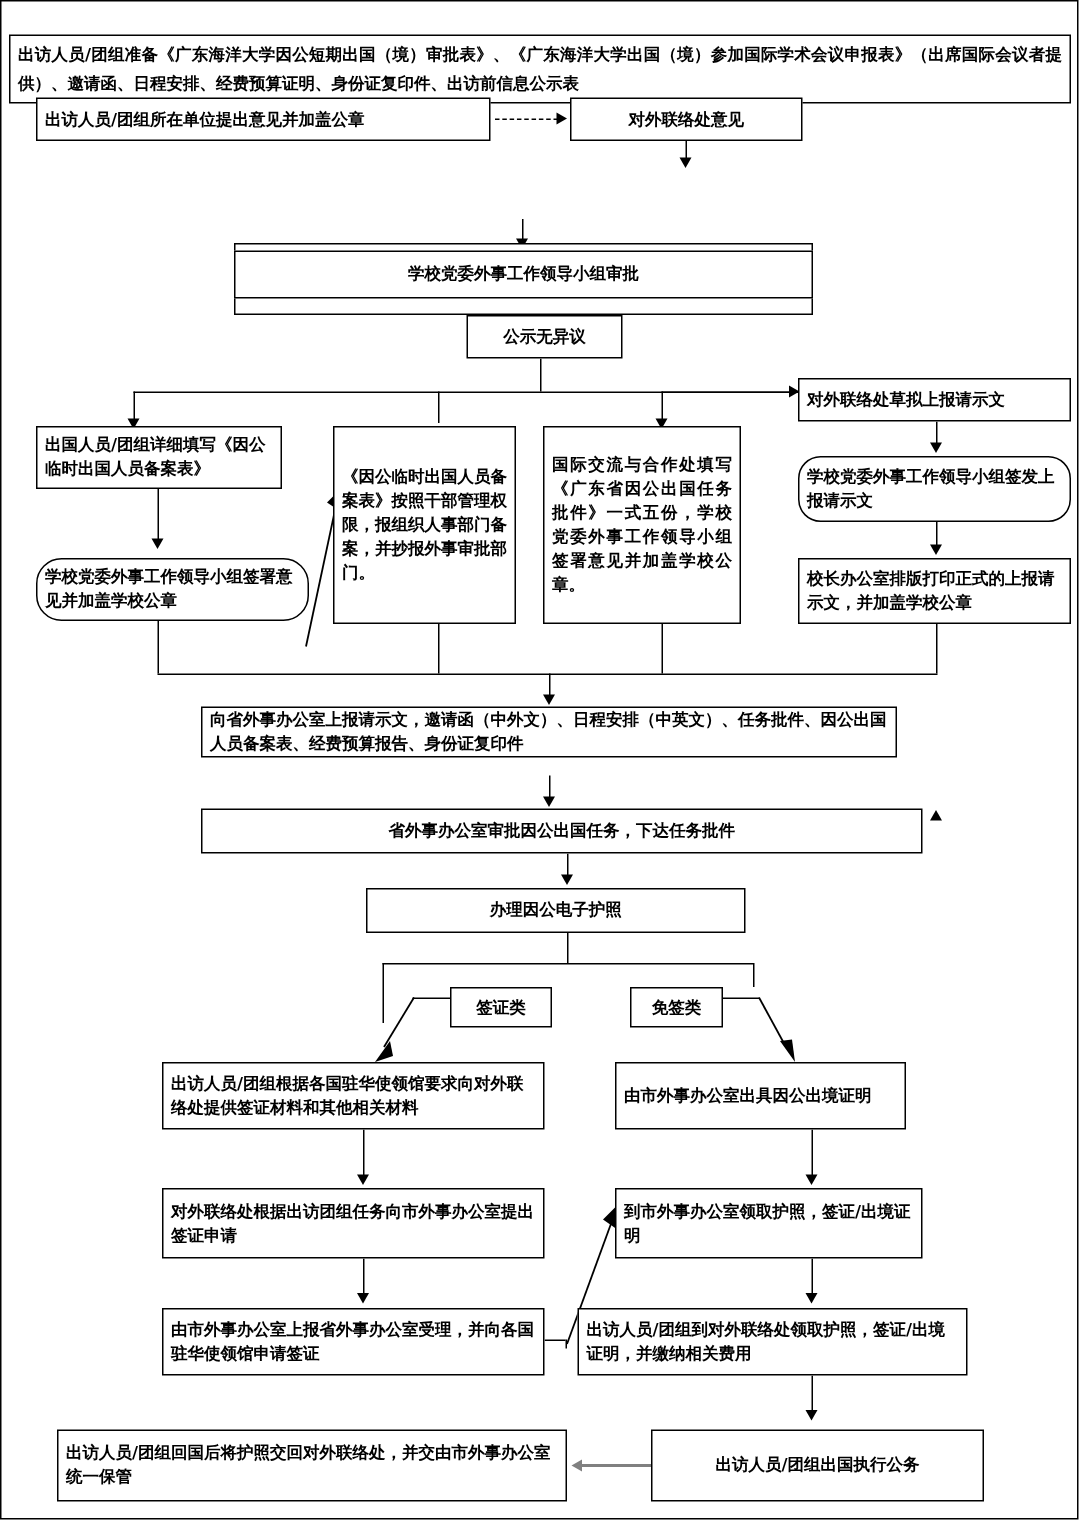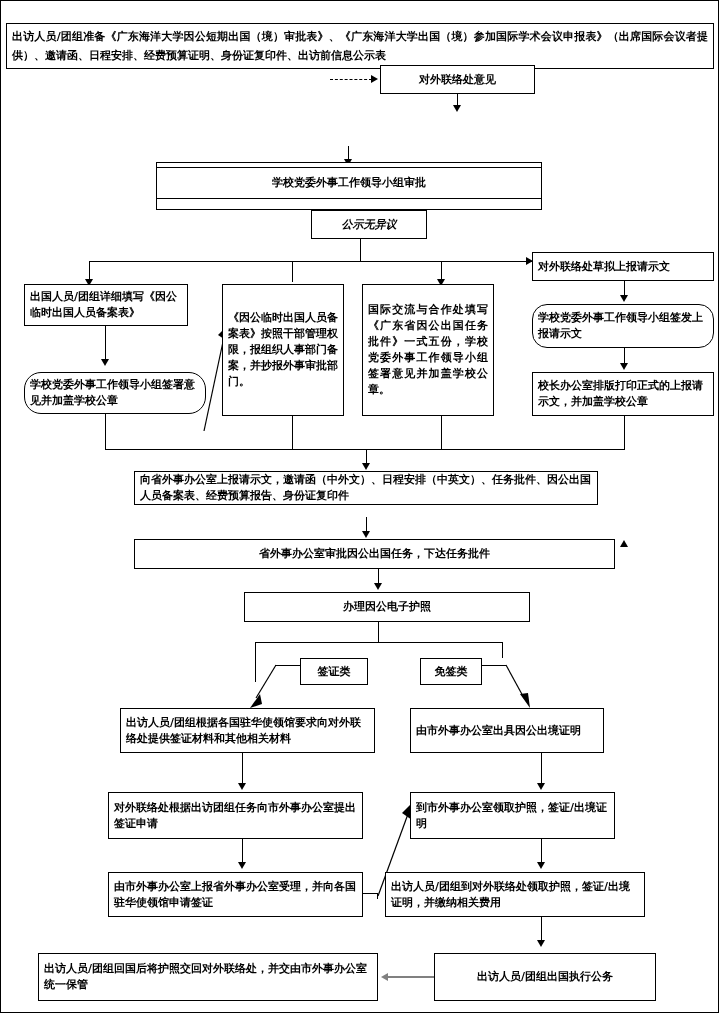--- a/index.html
+++ b/index.html
@@ -107,20 +107,23 @@
 
   <div id="page-frame"></div>
 
   <div class="node left title-box justify" style="left:6px; top:23px; width:708px; height:46px;">
     <span class="txt">出访人员/团组准备《广东海洋大学因公短期出国（境）审批表》、《广东海洋大学出国（境）参加国际学术会议申报表》（出席国际会议者提供）、邀请函、日程安排、经费预算证明、身份证复印件、出访前信息公示表</span>
   </div>
 
   <div class="ln v" style="left:175px; top:52px; height:11px;"></div>
   <div class="ah down" style="left:171px; top:61px;"></div>
 
+  <div class="node left" style="left:24px; top:65px; width:303px; height:29px;">
+    <span class="txt">出访人员/团组所在单位提出意见并加盖公章</span>
+  </div>
 
   <div class="node center" style="left:380px; top:65px; width:155px; height:29px;">
     <span class="txt">对外联络处意见</span>
   </div>
 
   <div class="dash" style="left:330px; top:79px; width:42px;"></div>
   <div class="ah right" style="left:371px; top:75px;"></div>
 
   <div class="ln v" style="left:457px; top:94px; height:12px;"></div>
   <div class="ah down" style="left:453px; top:105px;"></div>
@@ -131,21 +134,21 @@
 
   <div class="ln v" style="left:348px; top:146px; height:15px;"></div>
   <div class="ah down" style="left:344px; top:159px;"></div>
 
   <div class="node center" style="left:156px; top:167px; width:386px; height:32px;">
     <span class="txt">学校党委外事工作领导小组审批</span>
   </div>
 
   <div class="ln v" style="left:348px; top:199px; height:11px;"></div>
 
-  <div class="node center" style="left:311px; top:210px; width:116px; height:29px;font-style:italic;">
+  <div class="node center" style="left:311px; top:210px; width:104px; height:29px;">
     <span class="txt">公示无异议</span>
   </div>
 
   <div class="ln v" style="left:360px; top:239px; height:22px;"></div>
   <div class="ln h" style="left:89px; top:261px; width:463px;"></div>
 
   <div class="ln v" style="left:89px; top:261px; height:21px;"></div>
   <div class="ah down" style="left:85px; top:279px;"></div>
 
   <div class="ln v" style="left:292px; top:261px; height:21px;"></div>
@@ -216,21 +219,21 @@
 
   <div class="node center" style="left:134px; top:539px; width:481px; height:30px;">
     <span class="txt">省外事办公室审批因公出国任务，下达任务批件</span>
   </div>
 
   <div class="ah up" style="left:620px; top:540px;"></div>
 
   <div class="ln v" style="left:378px; top:569px; height:17px;"></div>
   <div class="ah down" style="left:374px; top:583px;"></div>
 
-  <div class="node center" style="left:244px; top:592px; width:286px; height:30px;justify-content:flex-end;">
+  <div class="node center" style="left:244px; top:592px; width:253px; height:30px;justify-content:flex-end;">
     <span class="txt">办理因公电子护照</span>
   </div>
 
   <div class="ln v" style="left:378px; top:622px; height:20px;"></div>
   <div class="ln h" style="left:255px; top:642px; width:247px;"></div>
   <div class="ln v" style="left:255px; top:642px; height:40px;"></div>
   <div class="ln v" style="left:502px; top:642px; height:16px;"></div>
 
   <div class="node center" style="left:300px; top:658px; width:68px; height:27px;">
     <span class="txt">签证类</span>
@@ -246,21 +249,21 @@
     <line x1="28" y1="3" x2="8" y2="36" stroke="#000" stroke-width="1.2"></line>
     <polygon points="2,46 12,32 14,42" fill="#000"></polygon>
   </svg>
 
   <div class="ln h" style="left:482px; top:665px; width:24px;"></div>
   <svg class="diag" style="left:498px; top:662px; width:40px; height:48px;" viewBox="0 0 40 48">
     <line x1="8" y1="3" x2="26" y2="36" stroke="#000" stroke-width="1.2"></line>
     <polygon points="32,46 22,32 30,31" fill="#000"></polygon>
   </svg>
 
-  <div class="node left" style="left:120px; top:708px; width:255px; height:45px;justify-content:center;">
+  <div class="node left" style="left:108px; top:708px; width:255px; height:45px;justify-content:center;">
     <span class="txt">出访人员/团组根据各国驻华使领馆要求向对外联络处提供签证材料和其他相关材料</span>
   </div>
 
   <div class="node left" style="left:410px; top:708px; width:194px; height:45px;justify-content:center;">
     <span class="txt">由市外事办公室出具因公出境证明</span>
   </div>
 
   <div class="ln v" style="left:242px; top:753px; height:32px;"></div>
   <div class="ah down" style="left:238px; top:783px;"></div>
 

